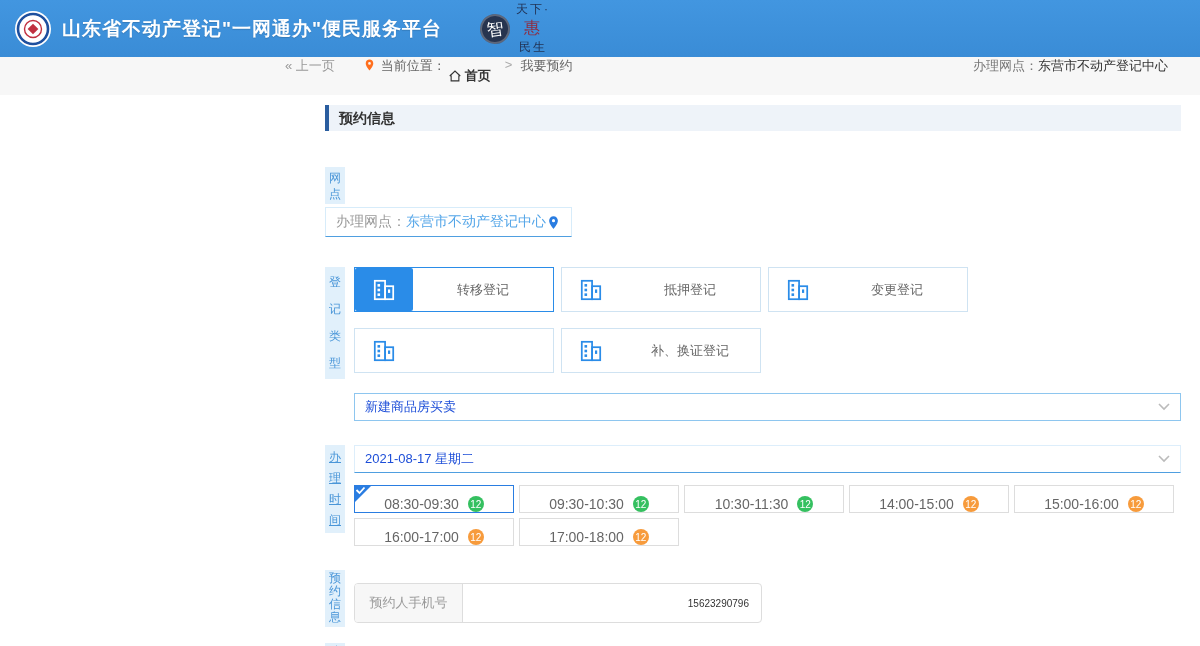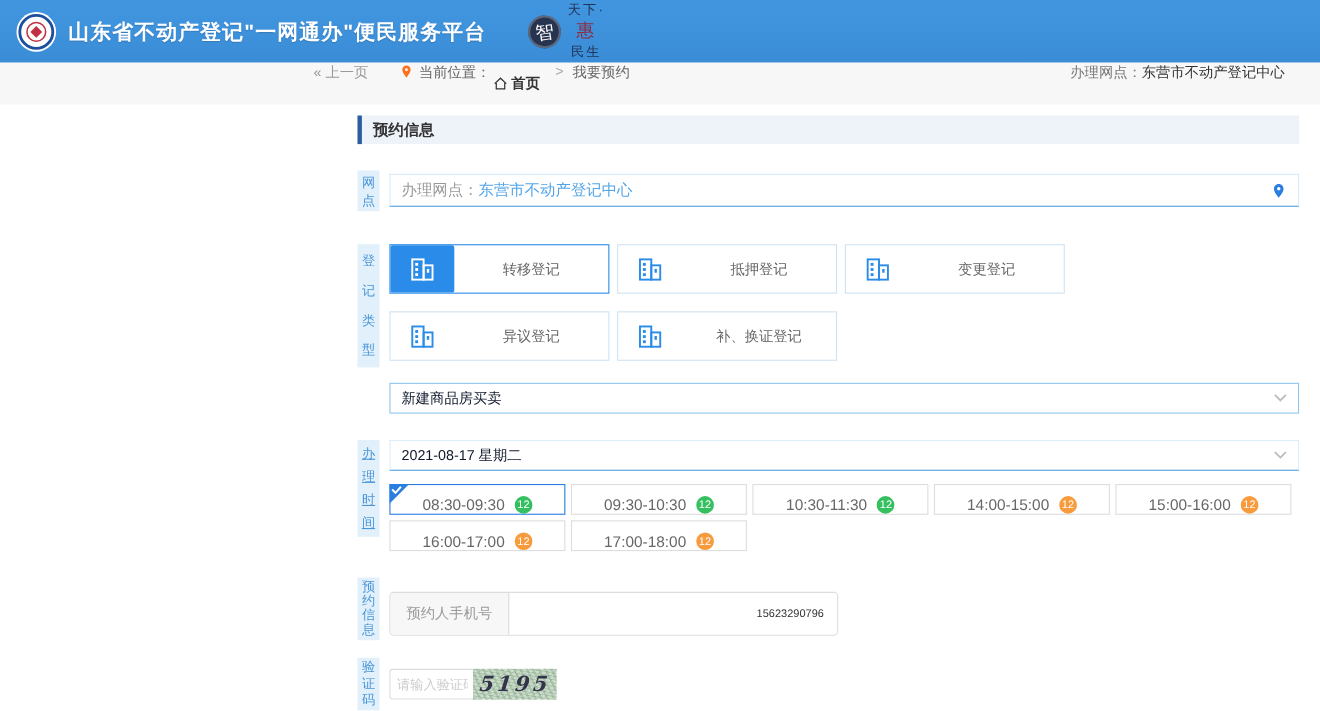--- a/index.html
+++ b/index.html
@@ -51,21 +51,21 @@
     width:20px; background:#e1f0fb; color:#4a96d8; font-size:12px;
     text-align:center; word-break:break-all; margin-right:9px; flex:0 0 auto;
   }
   .vl-outlet   { height:37px;  line-height:16px; padding-top:3px; margin-top:0; }
   .vl-regtype  { height:112px; line-height:27px; padding-top:2px; }
   .vl-time     { height:88px;  line-height:21px; padding-top:2px;text-decoration:underline; }
   .vl-contact  { height:57px;  line-height:13px; padding-top:2px; }
   .vl-captcha  { height:48px;  line-height:15px; padding-top:1px; }
   .row-content { flex:1; min-width:0; }
   
-  .row-outlet { margin-top:24px; }
+  .row-outlet { margin-top:36px;flex-direction:column; }
   .outlet-field {
     margin-top:3px; height:30px; display:flex; align-items:center; padding:0 10px;
     border:1px solid #d7ecfa; border-bottom:1px solid #4f9fe0; font-size:14px; background:#fff;
   }
   .outlet-field .lab { color:#999; }
   .outlet-field .val { color:#53a5e8; }
   .outlet-field .pin { margin-left:auto; display:flex; cursor:pointer; }
   
   .row-regtype { margin-top:30px; }
   .btn-wrap { display:flex; flex-wrap:wrap; }
@@ -75,21 +75,21 @@
   }
   .type-btn .icon-box {
     width:58px; display:flex; align-items:center; justify-content:center;
     color:#2a8ce8; flex:0 0 auto; border-radius:2px;
   }
   .type-btn .lbl { flex:1; display:flex; align-items:center; justify-content:center; color:#666; font-size:13px; }
   .type-btn.selected { border:1px solid #2a8ce8; }
   .type-btn.selected .icon-box { background:#2a8ce8; color:#fff; }
   .select-box {
     height:28px; display:flex; align-items:center; padding:0 10px;
-    font-size:13px; color:#0f172a; background:#fff; cursor:pointer;
+    font-size:13px; color:#1d4ed8; background:#fff; cursor:pointer;
   }
   .subtype-select { border:1px solid #8ec6ef; margin-top:4px; }
   .select-box .chev { margin-left:auto; display:flex; }
   
   .row-time { margin-top:24px; }
   .date-select { border:1px solid #ddeefb; border-bottom:1px solid #4f9fe0; }
   .slot-wrap { display:flex; flex-wrap:wrap; gap:5px; margin-top:12px; }
   .slot {
     width:160px; height:28px; border:1px solid #ddd; background:#fff; position:relative;
     display:flex; align-items:flex-end; justify-content:center; gap:9px;
@@ -267,21 +267,20 @@
                 <rect x="13" y="8.5" width="7.5" height="12"></rect>
               </g>
               <g fill="currentColor">
                 <rect x="6" y="6.5" width="2.4" height="2.4"></rect>
                 <rect x="6" y="10.8" width="2.4" height="2.4"></rect>
                 <rect x="6" y="15.1" width="2.4" height="2.4"></rect>
                 <rect x="15.7" y="11.5" width="2" height="3.2"></rect>
               </g>
             </svg>
           </span>
-          <span class="lbl">异议登记</span>
         </button>
           <button class="type-btn">
           <span class="icon-box">
             <svg width="26" height="26" viewBox="0 0 24 24">
               <g fill="none" stroke="currentColor" stroke-width="1.6">
                 <rect x="3.5" y="3.5" width="9.5" height="17"></rect>
                 <rect x="13" y="8.5" width="7.5" height="12"></rect>
               </g>
               <g fill="currentColor">
                 <rect x="6" y="6.5" width="2.4" height="2.4"></rect>

